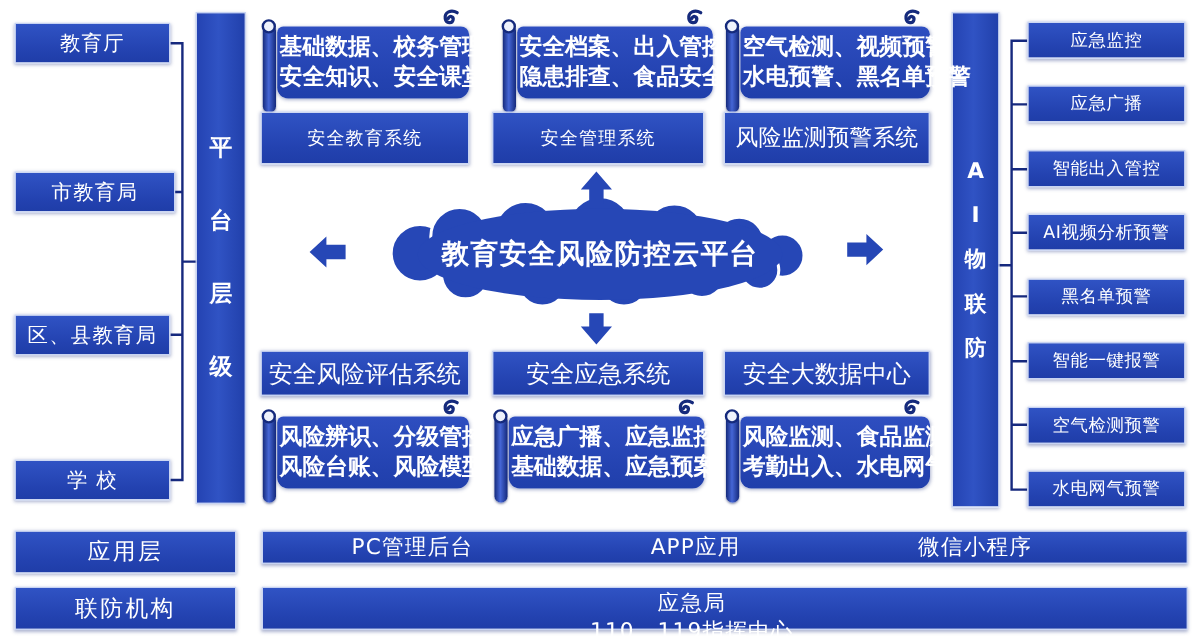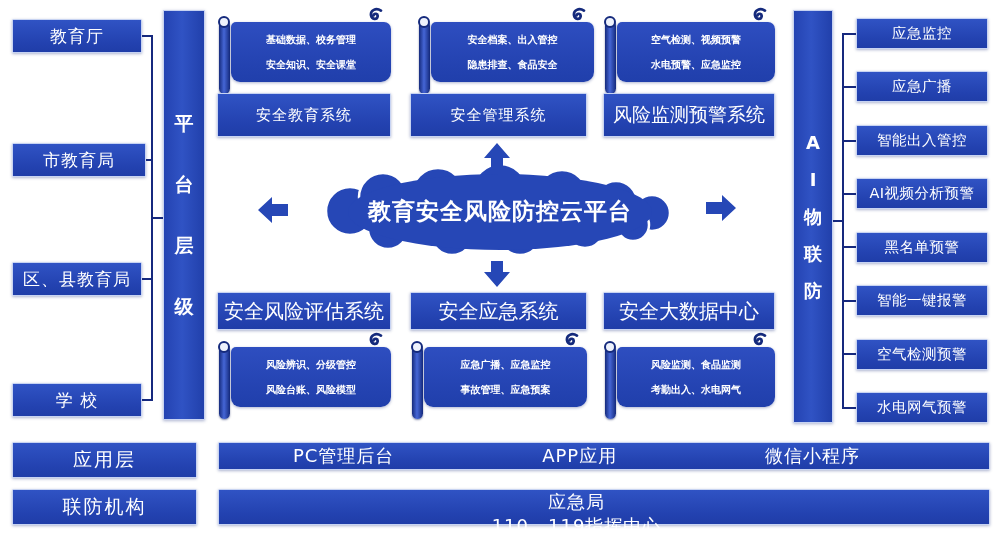--- a/index.html
+++ b/index.html
@@ -36,21 +36,21 @@
   .scroll{z-index:2;}
   .scroll-body{
     position:absolute;left:14px;right:0;top:2px;height:60px;
     background:linear-gradient(180deg,#2e4ec0 0%,#2342b0 75%,#203fab 100%);
     border-radius:5px 7px 10px 9px;
     box-shadow:0 1px 3px rgba(20,40,120,.35);
     display:flex;flex-direction:column;justify-content:space-around;
     padding:5px 2px;box-sizing:border-box;
   }
   .scroll-line{
-    color:#fff;font-weight:bold;font-size:10px;text-align:center;
+    color:#fff;font-weight:bold;font-size:19px;text-align:left;
     white-space:nowrap;line-height:1;
   }
   .scroll-roll{
     position:absolute;left:2px;top:0;width:11px;height:74px;
     background:linear-gradient(90deg,#152a7c 0%,#4566d6 45%,#152a7c 100%);
     border-radius:6px;box-shadow:0 1px 2px rgba(10,25,90,.5);
   }
   .scroll-knob{
     position:absolute;left:-1px;top:-4px;width:8px;height:8px;
     background:#eef2fc;border:2.5px solid #152a7c;border-radius:50%;
@@ -154,21 +154,21 @@
     <svg class="scroll-curl" viewBox="0 0 20 20">
       <path d="M15.5,4 C10,0.5 3.5,3.5 4.5,9.5 C5.3,14 11,14.5 11.8,10.5 C12.4,7.3 8,6.3 7.3,9.3" stroke="#152a7c" stroke-width="3" fill="none" stroke-linecap="round"></path>
     </svg>
   </div>
   <div class="abs scroll" style="left:603px;top:20px;width:172px;height:75px;">
     <div class="scroll-roll">
         <div class="scroll-knob"></div>
       </div>
     <div class="scroll-body">
       <div class="scroll-line">空气检测、视频预警</div>
-      <div class="scroll-line">水电预警、应急监控</div>
+      <div class="scroll-line">水电预警、黑名单预警</div>
     </div>
     <svg class="scroll-curl" viewBox="0 0 20 20">
       <path d="M15.5,4 C10,0.5 3.5,3.5 4.5,9.5 C5.3,14 11,14.5 11.8,10.5 C12.4,7.3 8,6.3 7.3,9.3" stroke="#152a7c" stroke-width="3" fill="none" stroke-linecap="round"></path>
     </svg>
   </div>
 
   <div class="abs bluebox sysbox" style="left:217px;top:93px;width:174px;height:44px;">安全教育系统</div>
   <div class="abs bluebox sysbox" style="left:410px;top:93px;width:177px;height:44px;">安全管理系统</div>
   <div class="abs bluebox sysbox fs19" style="left:603px;top:93px;width:172px;height:44px;">风险监测预警系统</div>
 
@@ -189,21 +189,21 @@
     <svg class="scroll-curl" viewBox="0 0 20 20">
       <path d="M15.5,4 C10,0.5 3.5,3.5 4.5,9.5 C5.3,14 11,14.5 11.8,10.5 C12.4,7.3 8,6.3 7.3,9.3" stroke="#152a7c" stroke-width="3" fill="none" stroke-linecap="round"></path>
     </svg>
   </div>
   <div class="abs scroll" style="left:410px;top:345px;width:177px;height:75px;">
     <div class="scroll-roll">
         <div class="scroll-knob"></div>
       </div>
     <div class="scroll-body">
       <div class="scroll-line">应急广播、应急监控</div>
-      <div class="scroll-line">事故管理、应急预案</div>
+      <div class="scroll-line">基础数据、应急预案</div>
     </div>
     <svg class="scroll-curl" viewBox="0 0 20 20">
       <path d="M15.5,4 C10,0.5 3.5,3.5 4.5,9.5 C5.3,14 11,14.5 11.8,10.5 C12.4,7.3 8,6.3 7.3,9.3" stroke="#152a7c" stroke-width="3" fill="none" stroke-linecap="round"></path>
     </svg>
   </div>
   <div class="abs scroll" style="left:603px;top:345px;width:172px;height:75px;">
     <div class="scroll-roll">
         <div class="scroll-knob"></div>
       </div>
     <div class="scroll-body">

